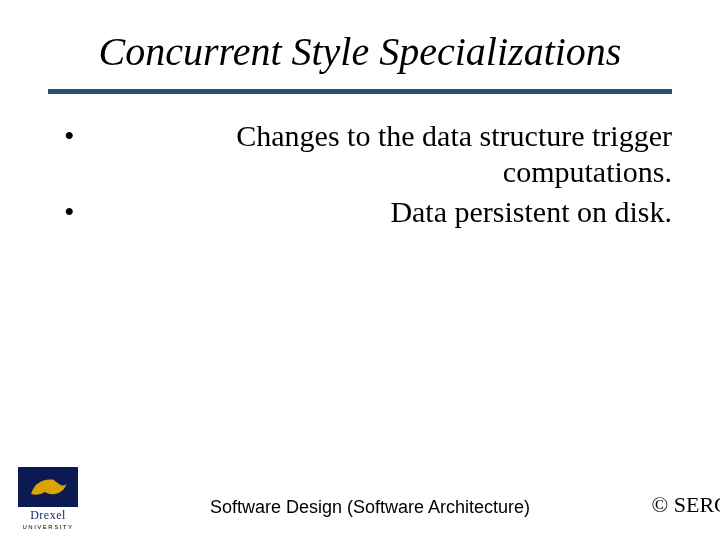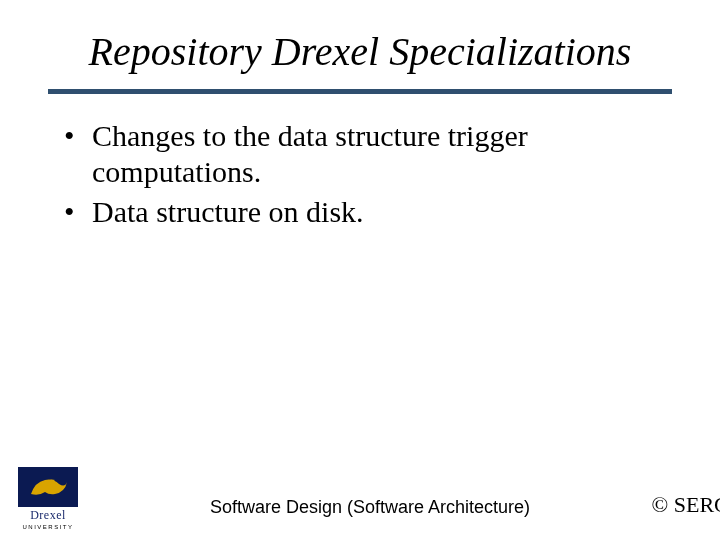--- a/index.html
+++ b/index.html
@@ -25,20 +25,21 @@
   }
   .rule {
     height: 5px;
     background: #000000;
     border-bottom: 5px solid #2f4f6f;
     margin-bottom: 24px;
   }
   .bullets {
     list-style: none;
     padding-left: 16px;
+    text-align: right;
   }
   .bullets li {
     position: relative;
     font-size: 30px;
     line-height: 1.2;
     padding-left: 28px;
     margin-bottom: 4px;
   }
   .bullets li::before {
     content: "•";
@@ -100,25 +101,25 @@
     right: 0;
     bottom: 12px;
     font-family: "Times New Roman", serif;
     font-size: 22px;
   }
 </style>
 </head>
 <body>
 
 <div class="slide">
-  <h1 class="title">Repository Drexel Specializations</h1>
+  <h1 class="title">Concurrent Style Specializations</h1>
   <div class="rule"></div>
   <ul class="bullets">
     <li>Changes to the data structure trigger computations.</li>
-    <li>Data structure on disk.</li>
+    <li>Data persistent on disk.</li>
   </ul>
 
   <div class="footer">
     <div class="logo">
       <div class="logo-box">
         <svg width="46" height="30" viewBox="0 0 46 30">
           <path d="M6 22 Q10 10 20 8 Q28 6 34 12 Q40 16 42 10 Q40 20 30 22 Q24 23 20 20 Q14 24 6 22 Z" fill="#d9a400"></path>
           <path d="M18 14 Q22 6 30 8 Q26 12 22 14 Z" fill="#d9a400"></path>
         </svg>
       </div>

